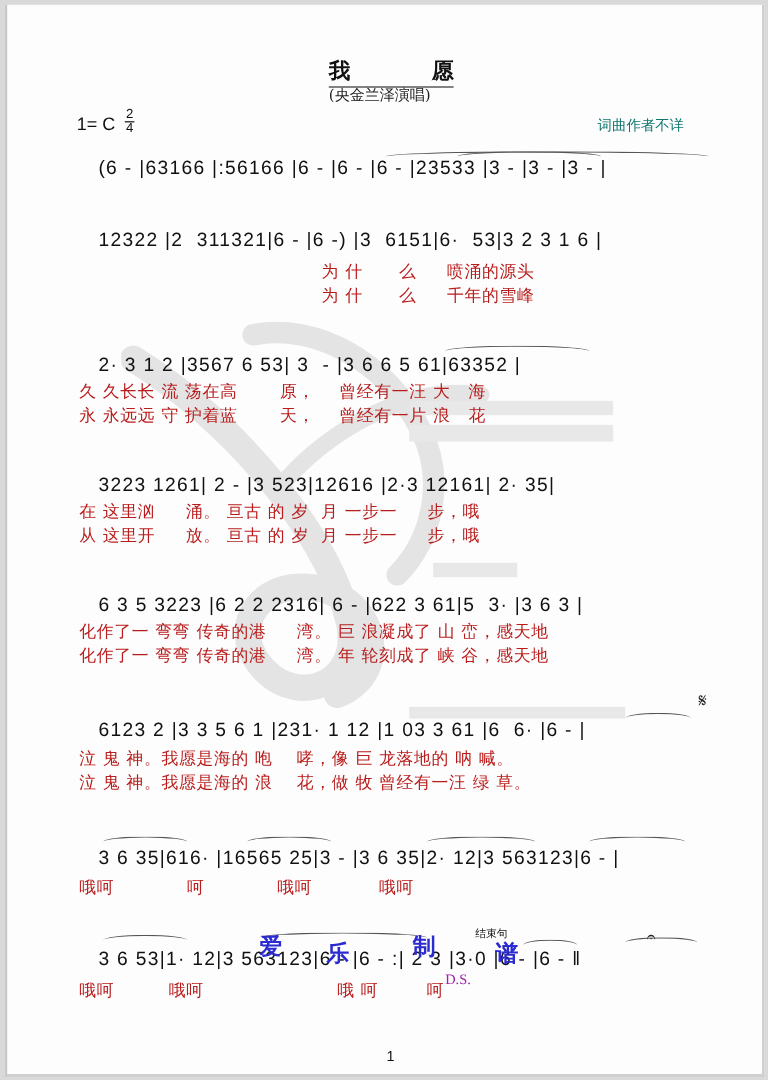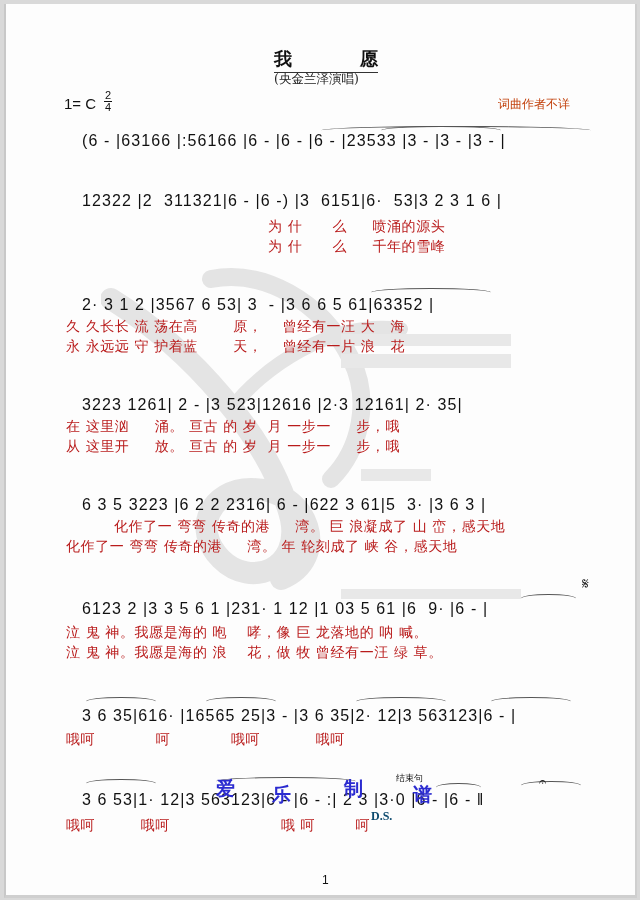--- a/index.html
+++ b/index.html
@@ -7,34 +7,34 @@
          font-family:"DejaVu Sans", sans-serif; }
   .page { position:absolute; left:4px; top:4px; width:629px; height:891px; background:#fdfdfd;
           border-left:2px solid #c8c8c8; border-right:2px solid #cfcfcf; border-bottom:3px solid #cfcfcf; }
   .site-banner { position:absolute; left:10px; top:2px; font-size:10.5px; color:#c00000; white-space:nowrap; }
   .site-banner .url { font-family:"DejaVu Serif", serif; font-size:10px; }
   .watermark { position:absolute; left:95px; top:255px; width:520px; height:340px; pointer-events:none; }
   .title { position:absolute; left:268px; top:43px; width:104px; font-family:"DejaVu Serif", serif;
            font-weight:bold; font-size:18px; letter-spacing:0; border-bottom:1.5px solid #333;
            display:flex; justify-content:space-between; padding-bottom:1px; color:#111; }
   .subtitle { position:absolute; left:268px; top:67px; font-family:"DejaVu Serif", serif; font-size:12.5px; color:#222; }
-  .credit { position:absolute; left:492px; top:92px; font-family:"DejaVu Serif", serif; font-size:12px; color:#c2410c;text-align:right; }
+  .credit { position:absolute; left:492px; top:92px; font-family:"DejaVu Serif", serif; font-size:12px; color:#0f766e;text-align:right; }
   .key { position:absolute; left:58px; top:91px; font-family:"Liberation Sans", sans-serif; font-size:15px; color:#111; }
   .timesig { position:absolute; left:98px; top:86px; font-family:"Liberation Sans", sans-serif; font-size:11px;
              line-height:11px; text-align:center; color:#111; }
   .timesig .num { border-bottom:1px solid #111; padding:0 1px; }
   .row { position:absolute; left:60px; width:525px; }
   .notes { position:absolute; left:16px; white-space:pre; font-family:"Liberation Sans", sans-serif;
            font-size:16px; letter-spacing:1.1px; color:#111; }
   .lyric { position:absolute; left:0; white-space:pre; font-family:"DejaVu Serif", serif; font-size:14px;
            letter-spacing:0.6px; color:#b91c1c; }
   .slur { position:absolute; height:8px; border-top:1px solid #555; border-radius:50% 50% 0 0; }
   .maker { position:absolute; font-family:"DejaVu Serif", serif; font-size:19px; color:#2b2bd0; font-weight:bold; }
   .small { position:absolute; font-family:"DejaVu Sans", sans-serif; font-size:9px; color:#111; }
-  .ds { position:absolute; font-family:"Liberation Serif", serif; font-size:12px; color:#0c4a6e;font-weight:bold; }
+  .ds { position:absolute; font-family:"Liberation Serif", serif; font-size:12px; color:#a21caf; }
   .segno { position:absolute; font-family:"DejaVu Serif", serif; font-size:16px; color:#222; }
   .pagenum { position:absolute; left:316px; top:869px; font-family:"Liberation Sans", sans-serif; font-size:12px; color:#111; }
 </style>
 </head>
 <body>
 
 <div class="page">
 
 
   <svg class="watermark" viewBox="0 0 520 340">
@@ -83,26 +83,26 @@
   </div>
 
   <div class="row" style="top:392px;">
     <div class="notes" style="top:0;">3223 1261| 2 - |3 523|12616 |2·3 12161| 2· 35|</div>
     <div class="lyric" style="top:22px;">在 这里汹     涌。 亘古 的 岁  月 一步一     步，哦</div>
     <div class="lyric" style="top:42px;">从 这里开     放。 亘古 的 岁  月 一步一     步，哦</div>
   </div>
 
   <div class="row" style="top:492px;">
     <div class="notes" style="top:0;">6 3 5 3223 |6 2 2 2316| 6 - |622 3 61|5  3· |3 6 3 |</div>
-    <div class="lyric" style="top:22px;margin-left:48px;">化作了一 弯弯 传奇的港     湾。 巨 浪凝成了 山 峦，感天地</div>
+    <div class="lyric" style="top:22px;">化作了一 弯弯 传奇的港     湾。 巨 浪凝成了 山 峦，感天地</div>
     <div class="lyric" style="top:42px;">化作了一 弯弯 传奇的港     湾。 年 轮刻成了 峡 谷，感天地</div>
   </div>
 
   <div class="row" style="top:596px;">
-    <div class="notes" style="top:0;">6123 2 |3 3 5 6 1 |231· 1 12 |1 03 5 61 |6  9· |6 - |</div>
+    <div class="notes" style="top:0;">6123 2 |3 3 5 6 1 |231· 1 12 |1 03 3 61 |6  6· |6 - |</div>
     <div class="lyric" style="top:24px;">泣 鬼 神。我愿是海的 咆    哮，像 巨 龙落地的 呐 喊。</div>
     <div class="lyric" style="top:44px;">泣 鬼 神。我愿是海的 浪    花，做 牧 曾经有一汪 绿 草。</div>
     <div class="slur" style="left:455px;top:-6px;width:55px;"></div>
   </div>
   <div class="segno" style="left:576px;top:570px;">𝄋</div>
 
   <div class="row" style="top:703px;">
     <div class="notes" style="top:0;text-align:center;">3 6 35|616· |16565 25|3 - |3 6 35|2· 12|3 563123|6 - |</div>
     <div class="lyric" style="top:24px;">哦呵            呵            哦呵           哦呵</div>
     <div class="slur" style="left:20px;top:-10px;width:70px;"></div>

